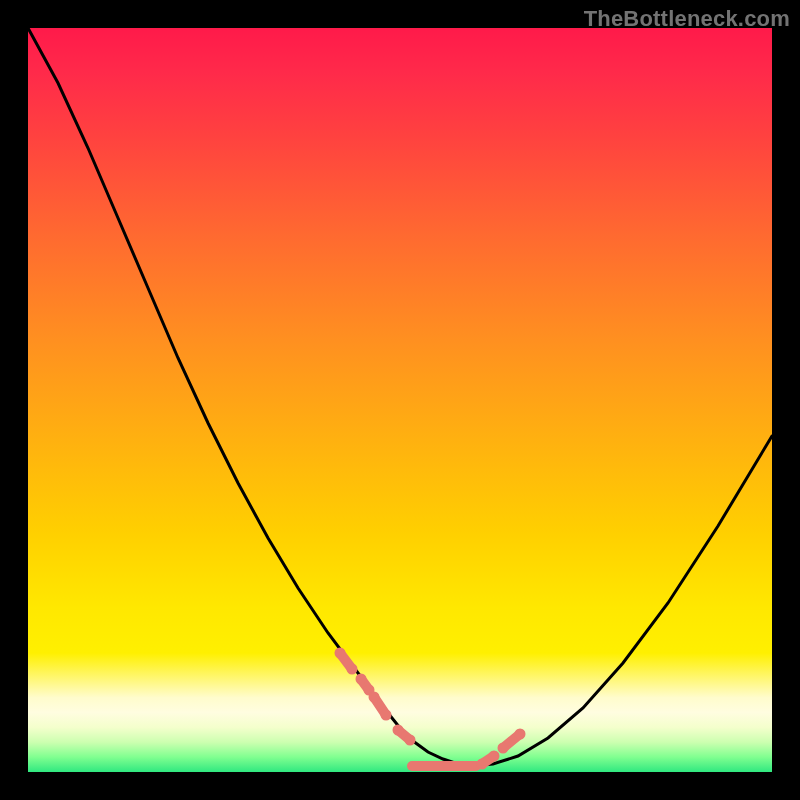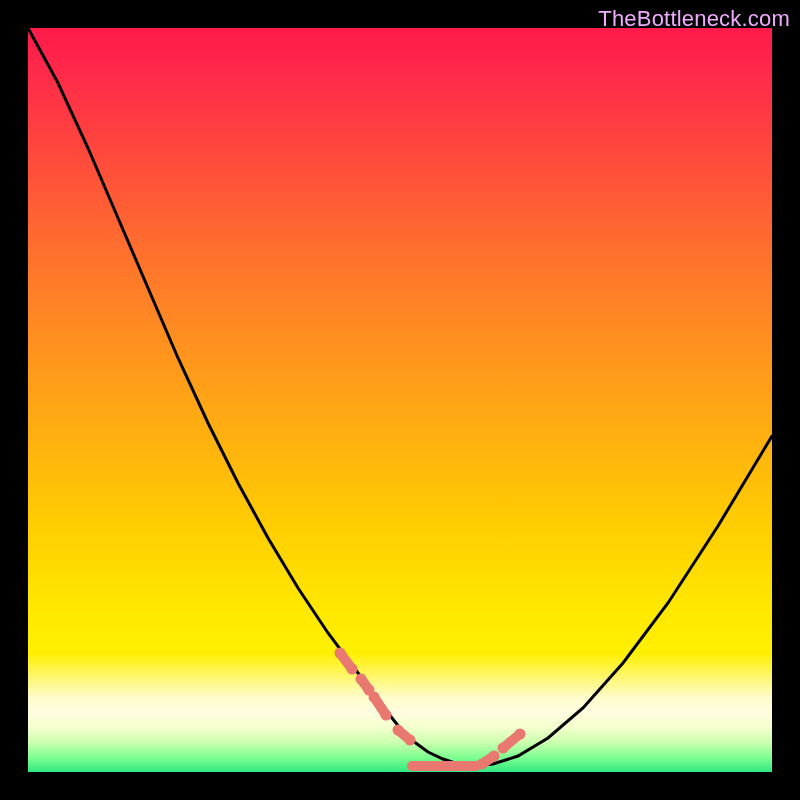--- a/index.html
+++ b/index.html
@@ -32,23 +32,23 @@
       #f4ffcc 94%,
       #ccffb0 96%,
       #80ff90 98%,
       #30e880 100%
     );
   }
   .watermark {
     position: absolute;
     top: 6px;
     right: 10px;
-    color: #f0abfc;
+    color: #737373;
     font-size: 22px;
-    font-weight: 400;
+    font-weight: 700;
     letter-spacing: 0.2px;
     user-select: none;
   }
   svg.curve {
     position: absolute;
     left: 0;
     top: 0;
     width: 744px;
     height: 744px;
     overflow: visible;

